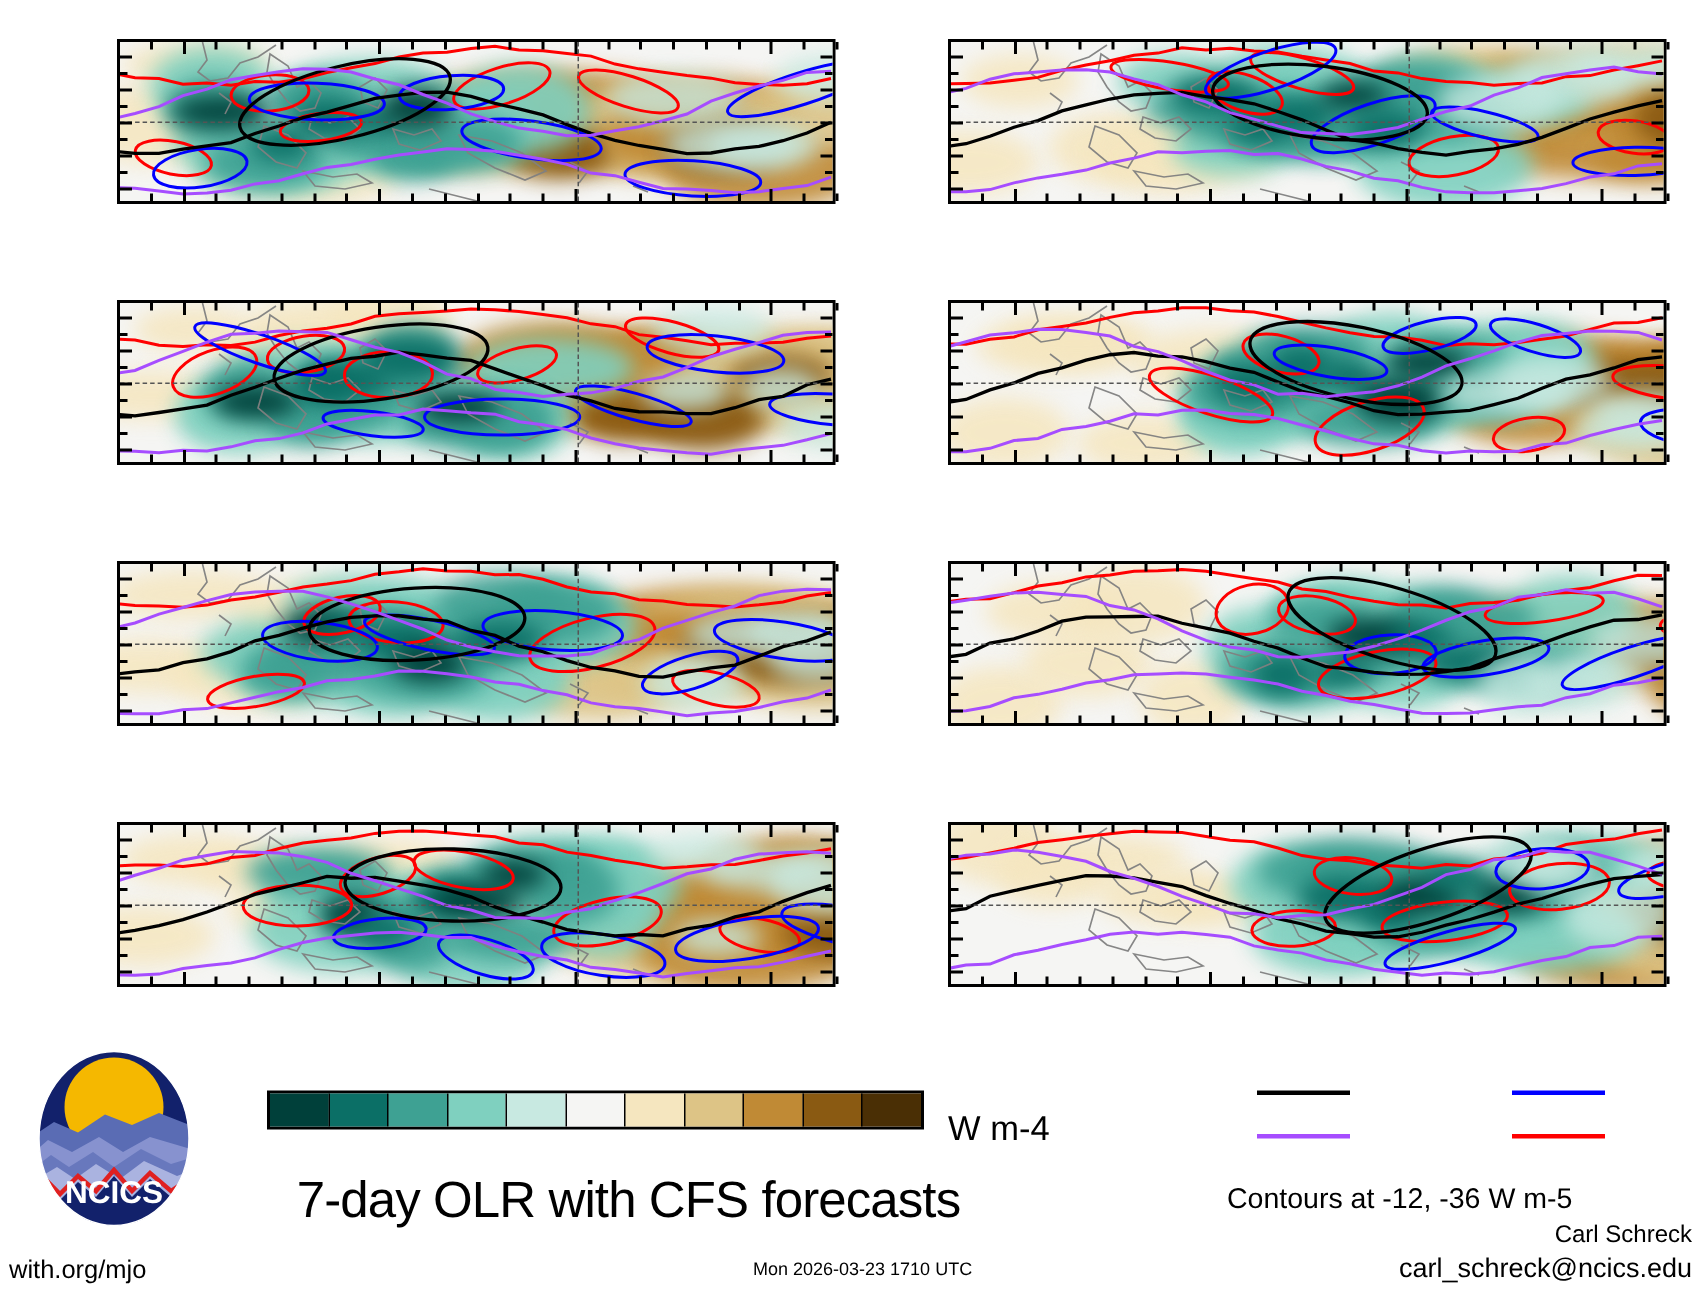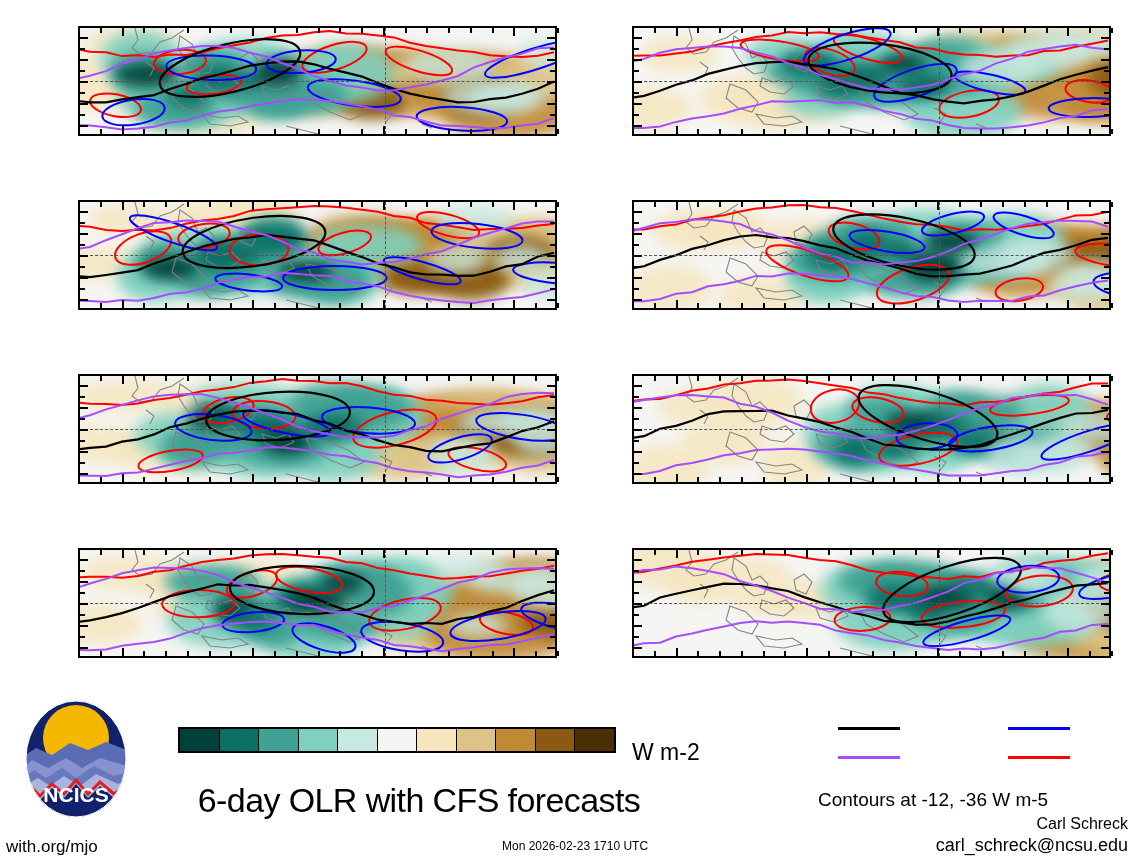--- a/index.html
+++ b/index.html
@@ -1291,39 +1291,39 @@
     <div class="cb-tick" style="left: 226.909px; width: 60px; top: 757px;"></div>
     <div class="cb-tick" style="left: 266.364px; width: 60px; top: 757px;"></div>
     <div class="cb-tick" style="left: 305.818px; width: 60px; top: 757px;"></div>
     <div class="cb-tick" style="left: 345.273px; width: 60px; top: 757px;"></div>
     <div class="cb-tick" style="left: 384.727px; width: 60px; top: 757px;"></div>
     <div class="cb-tick" style="left: 424.182px; width: 60px; top: 757px;"></div>
     <div class="cb-tick" style="left: 463.636px; width: 60px; top: 757px;"></div>
     <div class="cb-tick" style="left: 503.091px; width: 60px; top: 757px;"></div>
     <div class="cb-tick" style="left: 542.545px; width: 60px; top: 757px;"></div>
   </div>
-<div id="cb-units" style="left: 632px; top: 741px;">W m-2</div>
-
-<div id="main-title" style="left: 182px; width: 474px; text-align: center; top: 783px;">6-day OLR with CFS forecasts</div>
+<div id="cb-units" style="left: 632px; top: 741px;">W m-4</div>
+
+<div id="main-title" style="left: 182px; width: 474px; text-align: center; top: 783px;">7-day OLR with CFS forecasts</div>
 
 <div id="legend">
     <div class="lg-line" style="left: 838px; width: 62px; top: 727px; border-top-color: rgb(0, 0, 0);"></div>
     <div class="lg-text" style="left: 912px; top: 716px;"></div>
     <div class="lg-line" style="left: 1008px; width: 62px; top: 727px; border-top-color: rgb(0, 0, 255);"></div>
     <div class="lg-text" style="left: 1082px; top: 716px;"></div>
     <div class="lg-line" style="left: 838px; width: 62px; top: 756px; border-top-color: rgb(166, 77, 255);"></div>
     <div class="lg-text" style="left: 912px; top: 745px;"></div>
     <div class="lg-line" style="left: 1008px; width: 62px; top: 756px; border-top-color: rgb(255, 0, 0);"></div>
     <div class="lg-text" style="left: 1082px; top: 745px;"></div>
   </div>
 <div id="contour-note" style="left: 818px; top: 790px;">Contours at -12, -36 W m-5</div>
 <div id="author" style="left: 828px; width: 300px; top: 816px;">Carl Schreck</div>
-<div id="email" style="left: 828px; width: 300px; top: 836px;">carl_schreck@ncsu.edu</div>
+<div id="email" style="left: 828px; width: 300px; top: 836px;">carl_schreck@ncics.edu</div>
 <div id="site" style="left: 6px; top: 838px;">with.org/mjo</div>
-<div id="stamp" style="left: 502px; top: 840px;">Mon 2026-02-23 1710 UTC</div>
+<div id="stamp" style="left: 502px; top: 840px;">Mon 2026-03-23 1710 UTC</div>
 
 <div id="logo" style="left: 22px; top: 698px;">
   <svg width="108" height="122" viewBox="0 0 108 122">
     <defs>
       <clipPath id="elc">
           <ellipse cx="54" cy="61" rx="50" ry="58"></ellipse>
         </clipPath>
     </defs>
     <ellipse cx="54" cy="61" rx="50" ry="58" fill="#12216b"></ellipse>
     <g clip-path="url(#elc)">

